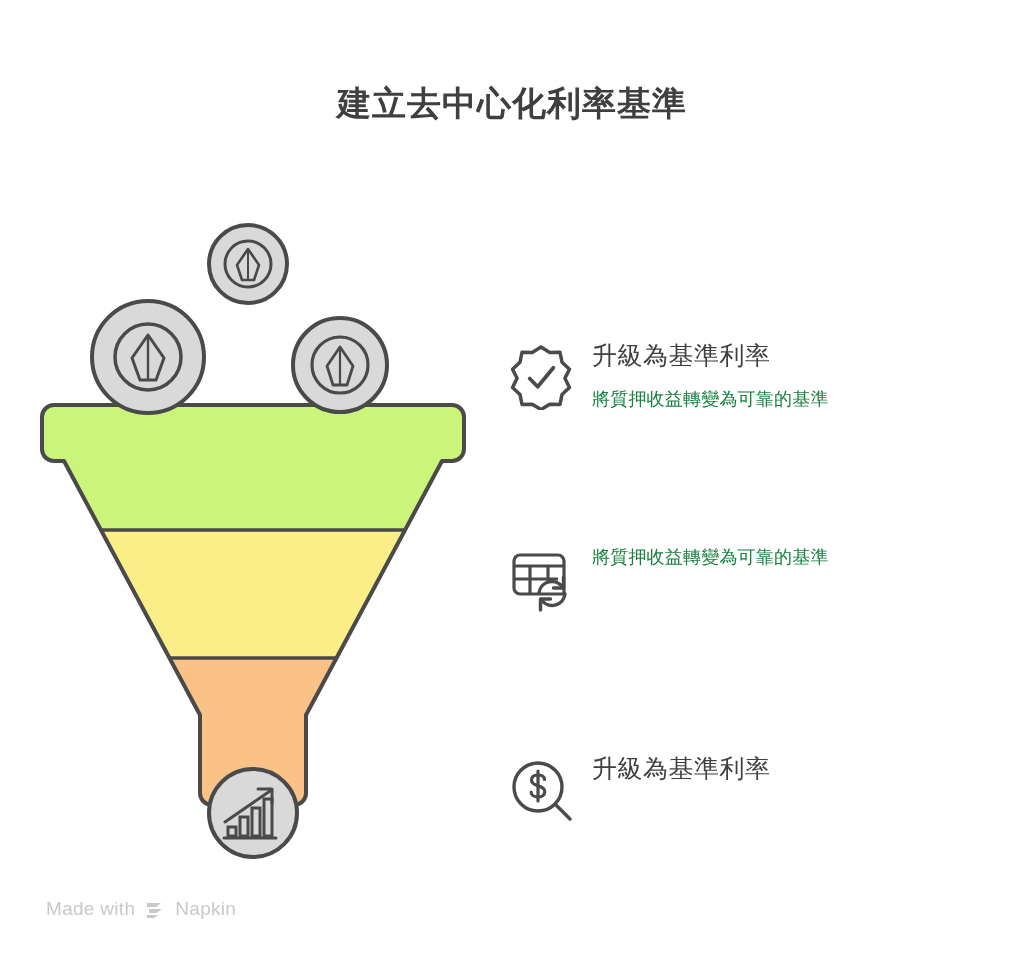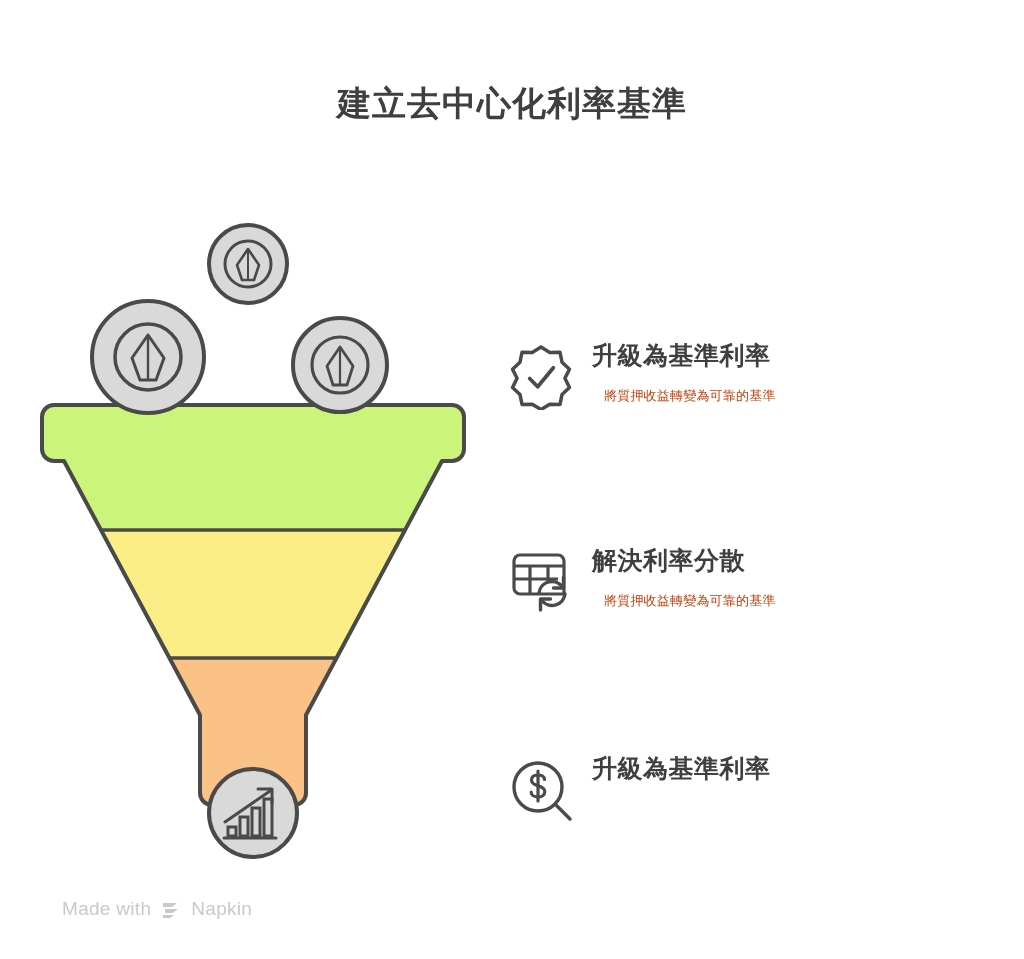--- a/index.html
+++ b/index.html
@@ -68,38 +68,38 @@
     width: 78px;
     flex: 0 0 78px;
     padding-top: 4px;
   }
   .feature-text {
     flex: 1 1 auto;
     padding-left: 6px;
   }
   .feature-title {
     font-size: 25px;
-    font-weight: bold;
+    font-weight: normal;
     color: #3f3f3f;
     line-height: 1.25;
     margin: 0 0 16px 0;
     letter-spacing: 0.5px;
   }
   .feature-desc {
-    font-size: 13px;
-    color: #c2410c;
+    font-size: 18px;
+    color: #15803d;
     line-height: 1.4;
-    margin: 12px;
+    margin: 0;
     letter-spacing: 0.2px;
   }
 
   
   .footer {
     position: absolute;
-    left: 62px;
+    left: 46px;
     top: 898px;
     display: flex;
     align-items: flex-end;
     gap: 9px;
     color: #c9c9c9;
     font-size: 19px;
     letter-spacing: 0.3px;
   }
   .footer-logo { display: block; }
 </style>
@@ -232,21 +232,20 @@
 
           <line x1="6" y1="30" x2="50" y2="30" stroke="#4a4a4a" stroke-width="3.2"></line>
 
           <path d="M31 44 a13 13 0 0 1 23.5 -6" fill="none" stroke="#4a4a4a" stroke-width="3.4" stroke-linecap="round"></path>
           <path d="M55.5 28 L55.5 39 L45.5 39" fill="none" stroke="#4a4a4a" stroke-width="3.4" stroke-linecap="round" stroke-linejoin="round"></path>
           <path d="M57 45 a13 13 0 0 1 -23.5 6" fill="none" stroke="#4a4a4a" stroke-width="3.4" stroke-linecap="round"></path>
           <path d="M32.5 61 L32.5 50 L42.5 50" fill="none" stroke="#4a4a4a" stroke-width="3.4" stroke-linecap="round" stroke-linejoin="round"></path>
         </svg>
       </div>
       <div class="feature-text">
-        <p class="feature-title">解決利率分散</p>
         <p class="feature-desc">將質押收益轉變為可靠的基準</p>
       </div>
     </div>
 
     <div class="feature feature-3">
       <div class="feature-icon">
         <svg width="70" height="70" viewBox="0 0 70 70" xmlns="http://www.w3.org/2000/svg">
           <circle cx="30" cy="30" r="24" fill="none" stroke="#4a4a4a" stroke-width="3.4"></circle>
           <line x1="47" y1="47" x2="62" y2="62" stroke="#4a4a4a" stroke-width="3.4" stroke-linecap="round"></line>
 

